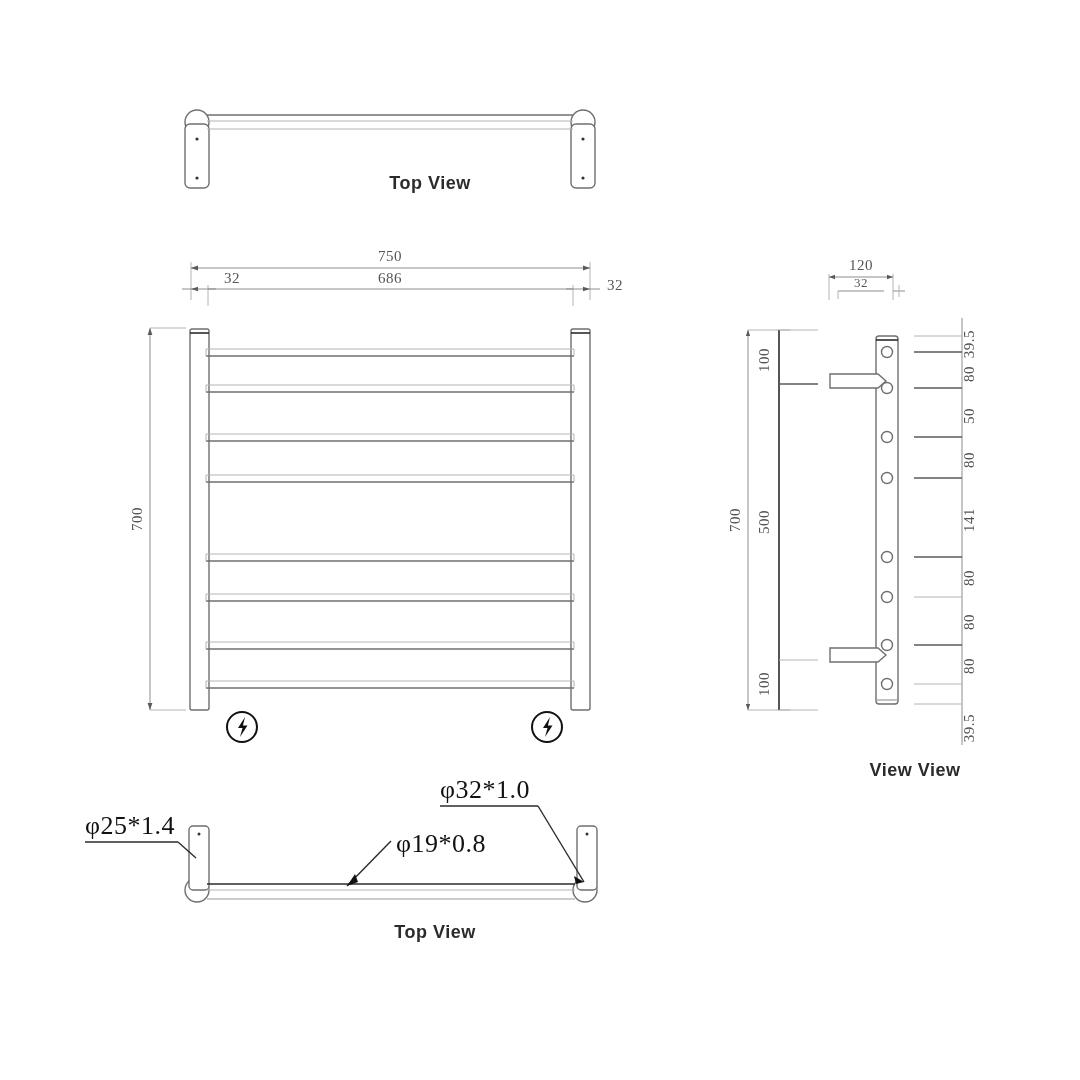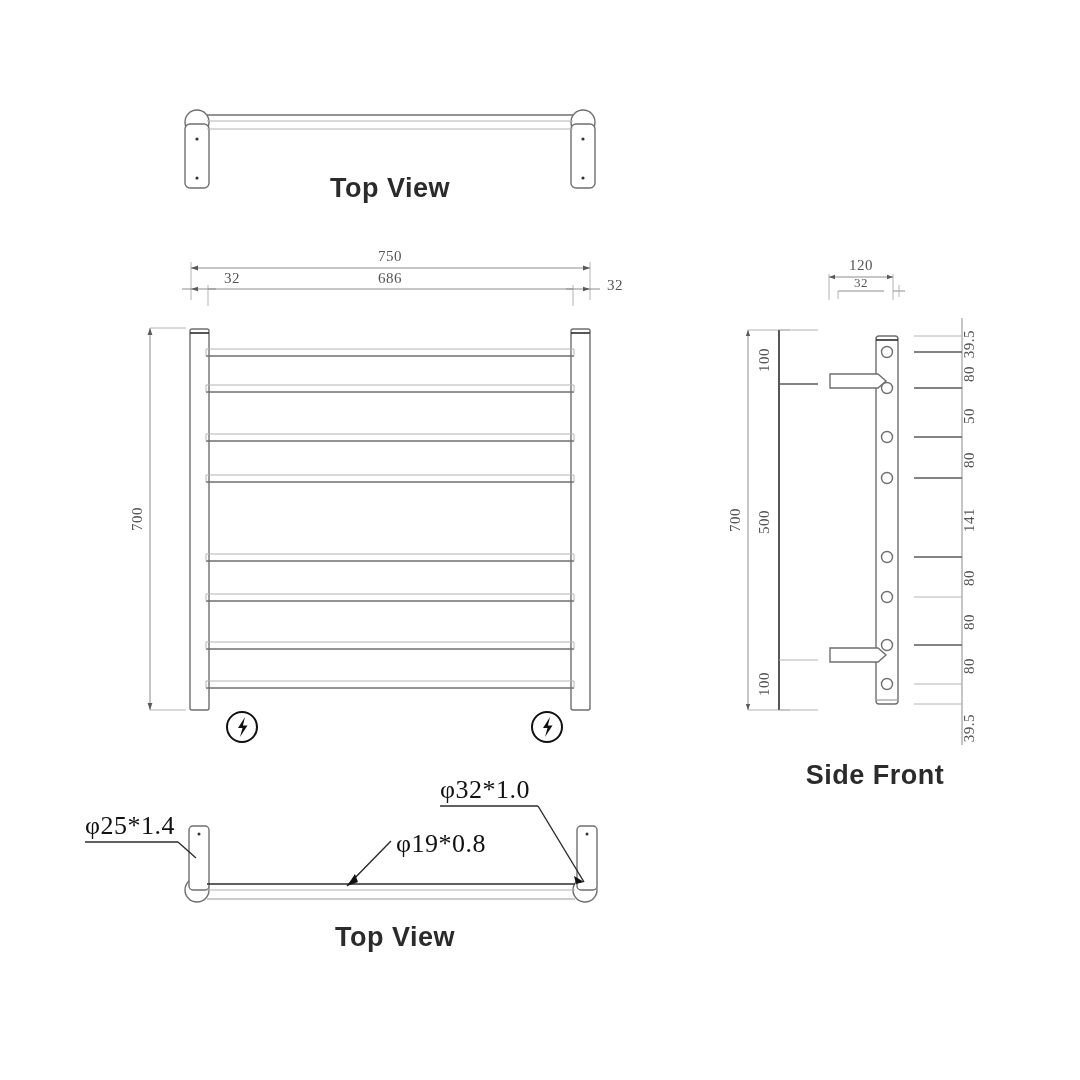--- a/index.html
+++ b/index.html
@@ -8,23 +8,24 @@
     background:#ffffff;
     font-family:"Liberation Sans", sans-serif;
     color:#1a1a1a;
     overflow:hidden;
   }
   #stage{position:relative;width:1080px;height:1080px;}
   svg#drawing{position:absolute;left:0;top:0;width:1080px;height:1080px;}
   .vlabel{
     font-family:"Liberation Sans", sans-serif;
     font-weight:700;
-    font-size:27px;
+    font-size:18px;
     letter-spacing:0.5px;
     color:#2b2b2b;
+    margin-left:40px;
   }
   .dimtxt{
     font-family:"Liberation Serif", serif;
     font-size:15px;
     fill:#555;
     letter-spacing:0.5px;
   }
   .dimtxt.small{font-size:13px;}
   .calltxt{
     font-family:"Liberation Serif", serif;
@@ -283,17 +284,17 @@
         <line x1="391" y1="841" x2="347" y2="886" class="leader"></line>
         <path d="M347 886 l11 -4 l-3 -8 Z" fill="#111"></path>
       </g>
       <text class="calltxt" x="396" y="852">φ19*0.8</text>
     </g>
   </svg>
 
   <div class="vlabel" style="position:absolute;left:0;top:173px;width:780px;text-align:center;">Top View</div>
 
 
-  <div class="vlabel" style="position:absolute;left:760px;top:760px;width:230px;text-align:center;">Side Front</div>
+  <div class="vlabel" style="position:absolute;left:760px;top:760px;width:230px;text-align:center;">View View</div>
 
   <div class="vlabel" style="position:absolute;left:0;top:922px;width:790px;text-align:center;">Top View</div>
 
 </div>
 
 </body></html>

